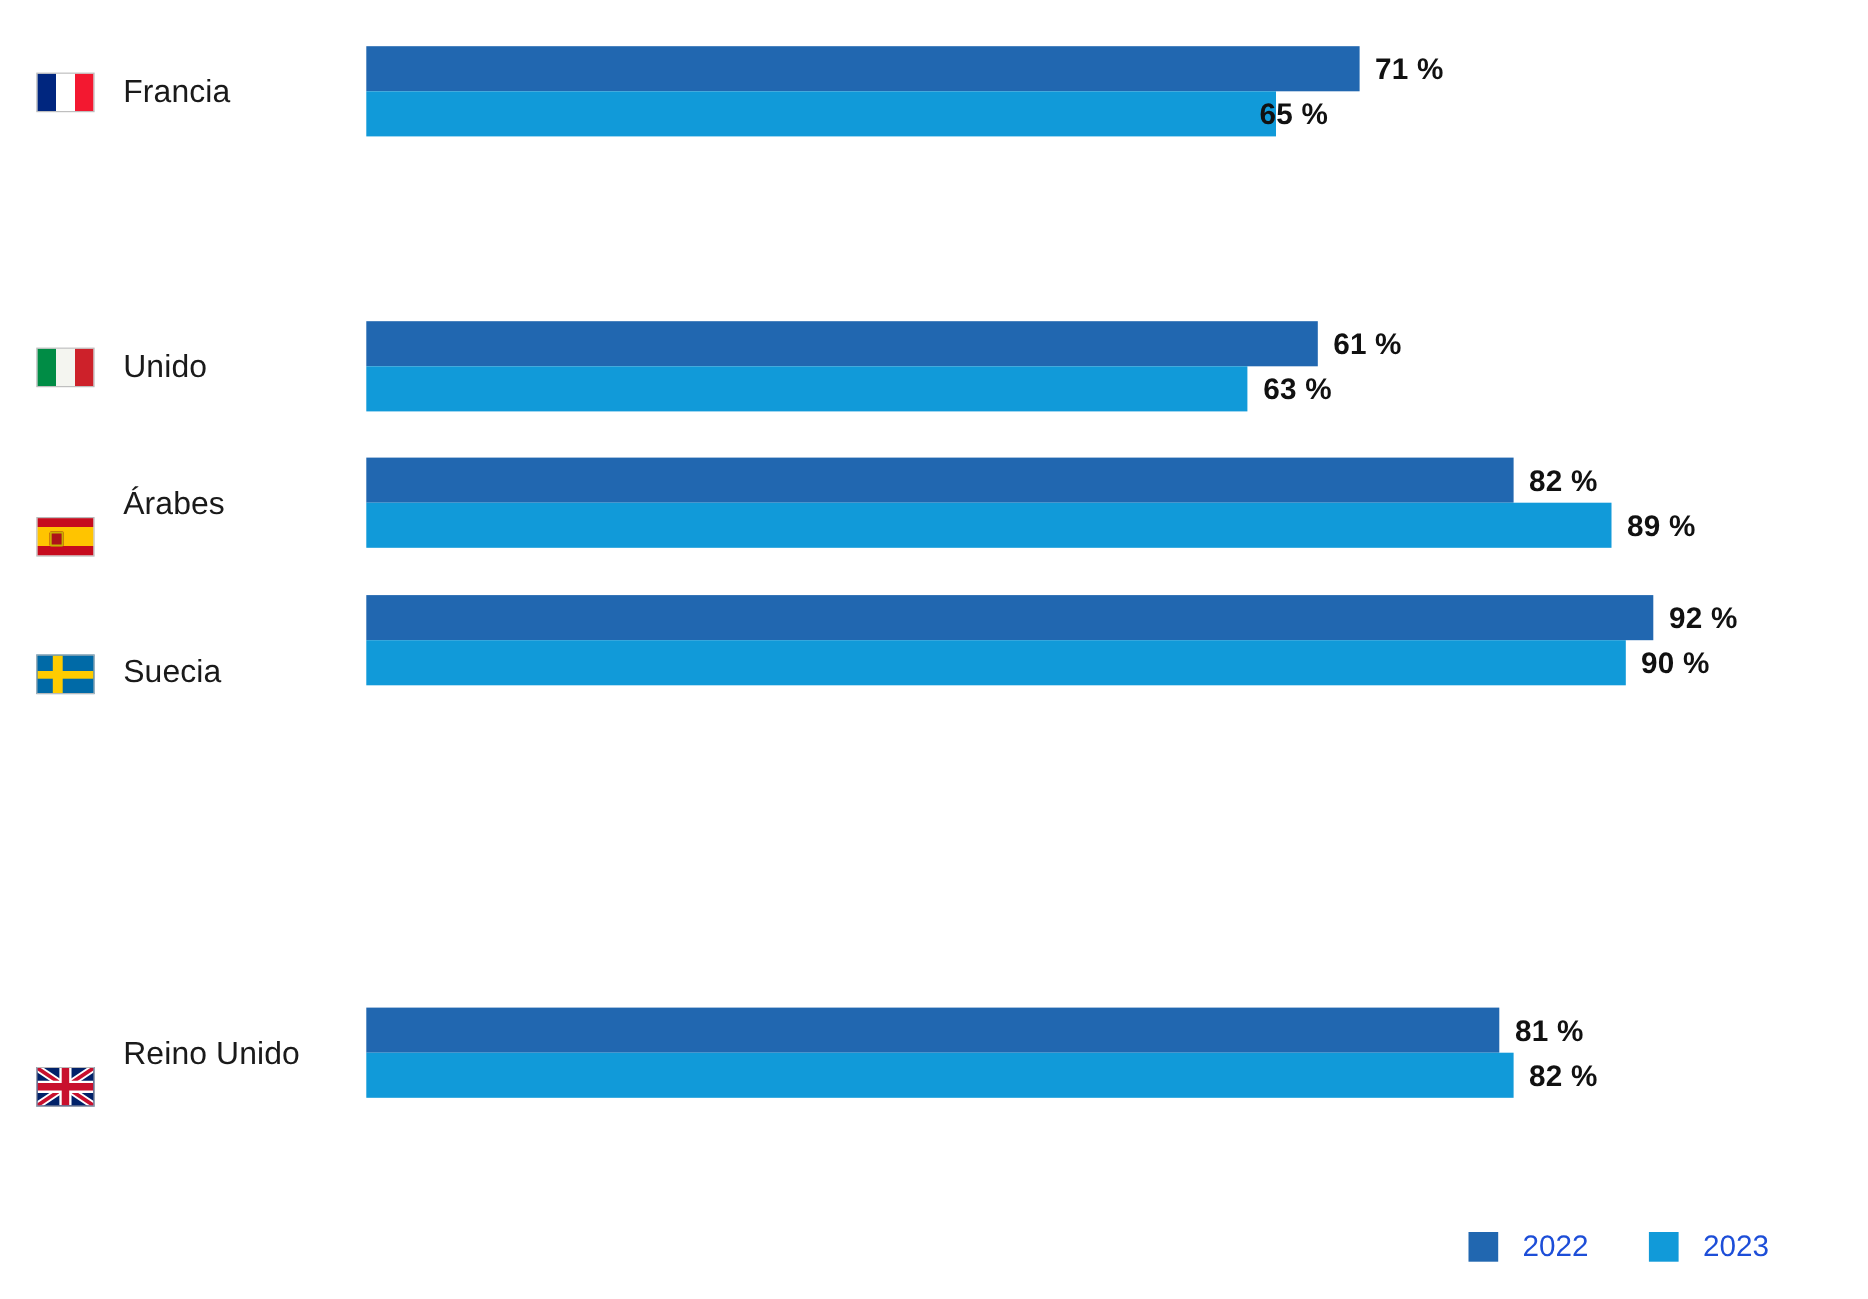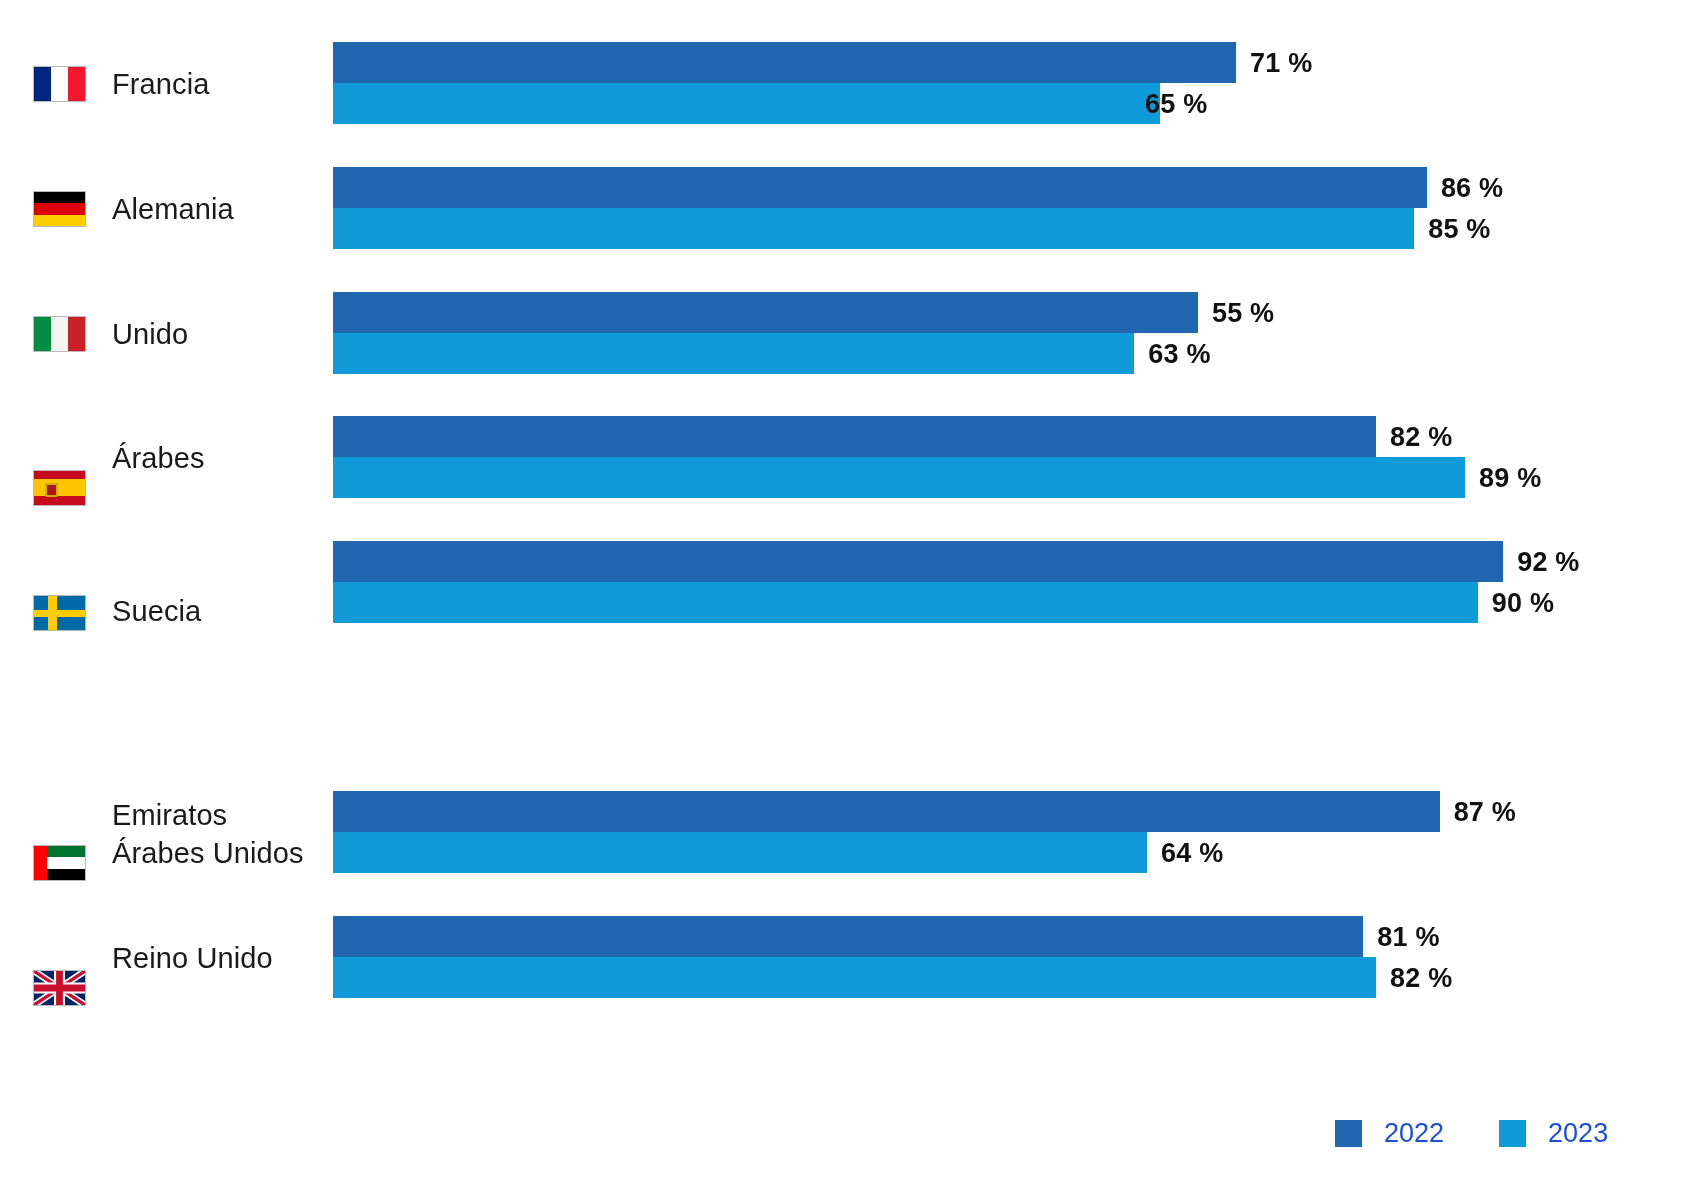--- a/index.html
+++ b/index.html
@@ -163,40 +163,28 @@
         <span class="flag fl-fr" style="top: 30px;"></span>
         <span class="country-name" style="top: 29px;">Francia</span>
       </div>
       <div class="bars">
         <div class="bar y2022" style="width: 903.12px;"></div>
         <span class="bar-value y2022" style="left: 917.12px;">71 %</span>
         <div class="bar y2023" style="width: 826.8px;"></div>
         <span class="bar-value y2023" style="left: 812px;">65 %</span>
       </div>
     </div>
-    <div class="row" style="top: 160.8px;">
-      <div class="label-cell">
-        <span class="flag fl-de" style="top: 30px;"></span>
-        <span class="country-name" style="top: 29px;">Alemania</span>
-      </div>
-      <div class="bars">
-        <div class="bar y2022" style="width: 1093.92px;"></div>
-        <span class="bar-value y2022" style="left: 1107.92px;">86 %</span>
-        <div class="bar y2023" style="width: 1081.2px;"></div>
-        <span class="bar-value y2023" style="left: 1095.2px;">85 %</span>
-      </div>
-    </div>
     <div class="row" style="top: 285.6px;">
       <div class="label-cell">
         <span class="flag fl-it" style="top: 30px;"></span>
         <span class="country-name" style="top: 29px;">Unido</span>
       </div>
       <div class="bars">
         <div class="bar y2022" style="width: 864.96px;"></div>
-        <span class="bar-value y2022" style="left: 878.96px;">55 %</span>
+        <span class="bar-value y2022" style="left: 878.96px;">61 %</span>
         <div class="bar y2023" style="width: 801.36px;"></div>
         <span class="bar-value y2023" style="left: 815.36px;">63 %</span>
       </div>
     </div>
     <div class="row" style="top: 410.4px;">
       <div class="label-cell">
         <span class="flag fl-es" style="top: 30px;"></span>
         <span class="country-name" style="top: 29px;">Árabes</span>
       </div>
       <div class="bars">
@@ -209,33 +197,20 @@
     <div class="row" style="top: 535.2px;">
       <div class="label-cell">
         <span class="flag fl-se" style="top: 30px;"></span>
         <span class="country-name" style="top: 29px; margin-top: 28px;">Suecia</span>
       </div>
       <div class="bars">
         <div class="bar y2022" style="width: 1170.24px;"></div>
         <span class="bar-value y2022" style="left: 1184.24px;">92 %</span>
         <div class="bar y2023" style="width: 1144.8px;"></div>
         <span class="bar-value y2023" style="left: 1158.8px;">90 %</span>
-      </div>
-    </div>
-    <div class="row" style="top: 784.8px;">
-      <div class="label-cell">
-        <span class="flag fl-ae" style="top: 30px;"></span>
-        <span class="country-name" style="top: 11px;">Emiratos
-Árabes Unidos</span>
-      </div>
-      <div class="bars">
-        <div class="bar y2022" style="width: 1106.64px;"></div>
-        <span class="bar-value y2022" style="left: 1120.64px;">87 %</span>
-        <div class="bar y2023" style="width: 814.08px;"></div>
-        <span class="bar-value y2023" style="left: 828.08px;">64 %</span>
       </div>
     </div>
     <div class="row" style="top: 909.6px;">
       <div class="label-cell">
         <span class="flag fl-gb" style="top: 30px;">
           <svg viewBox="0 0 60 40" preserveAspectRatio="none">
             <rect width="60" height="40" fill="#012169"></rect>
             <path d="M0,0 L60,40 M60,0 L0,40" stroke="#ffffff" stroke-width="8"></path>
             <path d="M0,0 L60,40 M60,0 L0,40" stroke="#C8102E" stroke-width="4"></path>
             <path d="M30,0 L30,40 M0,20 L60,20" stroke="#ffffff" stroke-width="13"></path>

